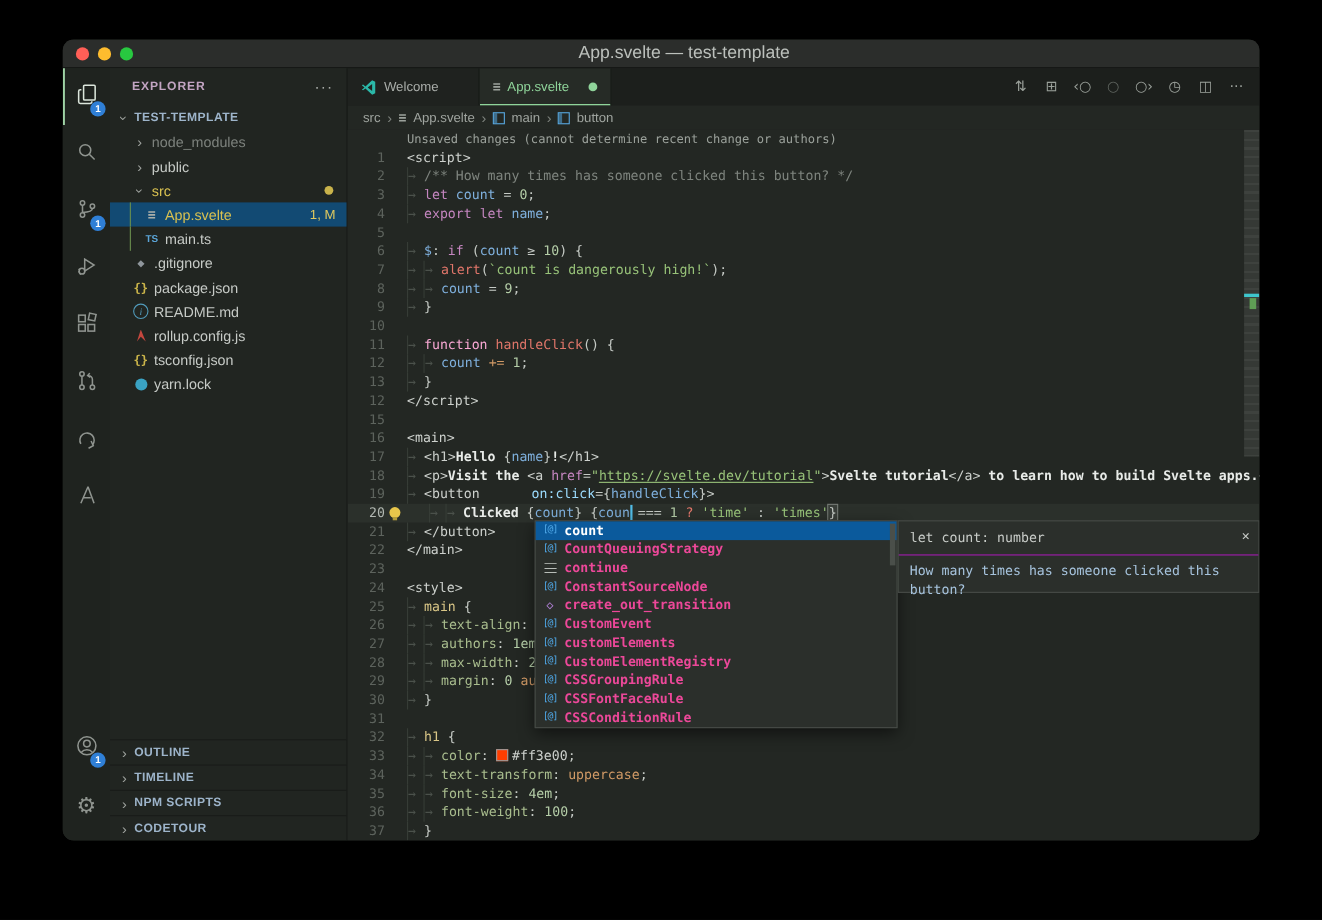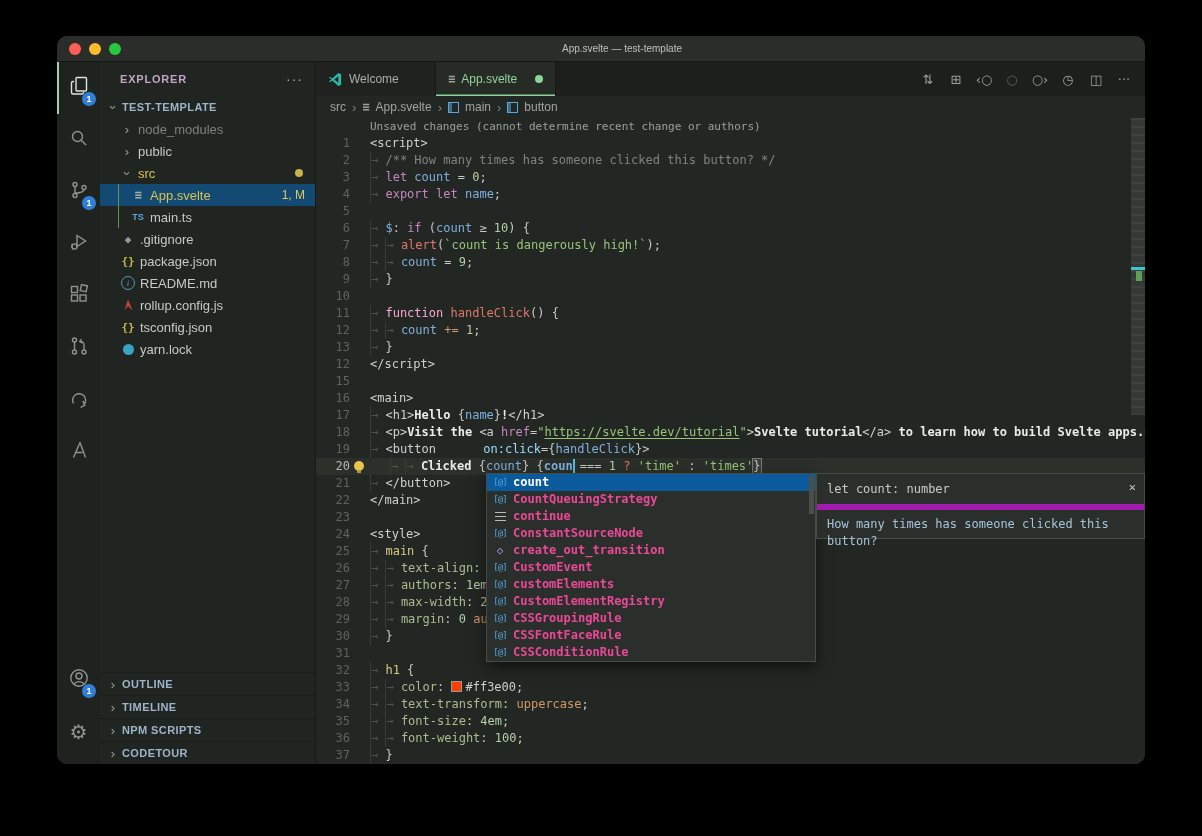--- a/index.html
+++ b/index.html
@@ -6,21 +6,21 @@
   body{width:1202px;height:836px;position:relative;overflow:hidden;
        font-family:"Liberation Sans",sans-serif;-webkit-font-smoothing:antialiased;}
   .window{position:absolute;left:57px;top:36px;width:1088px;height:728px;background:#232723;
           border-radius:10px;overflow:hidden;box-shadow:0 25px 70px rgba(0,0,0,.8);}
   
   .titlebar{height:26px;background:#2b2d2b;display:flex;align-items:center;position:relative;
             border-bottom:1px solid #151715;box-sizing:border-box;}
   .lights{display:flex;gap:8px;margin-left:12px;}
   .light{width:12px;height:12px;border-radius:50%;}
   .light.r{background:#ff5f57}.light.y{background:#febc2e}.light.g{background:#28c840}
-  .win-title{position:absolute;left:0;right:0;text-align:center;font-size:10px;color:#bcc0bc;padding-left:42px;}
+  .win-title{position:absolute;left:0;right:0;text-align:center;font-size:16px;color:#bcc0bc;padding-left:42px;}
   
   .wbody{display:flex;height:702px;}
   
   .activity{width:43px;background:#1f231f;position:relative;flex:none;}
   .act-item{height:52px;display:flex;align-items:center;justify-content:center;position:relative;color:#8f948f;cursor:pointer;}
   .act-item.active{color:#dce6dc;box-shadow:inset 2px 0 0 #9fd3a5;}
   .act-item svg{stroke:currentColor;fill:none;stroke-width:1.4;}
   .act-badge{position:absolute;right:4px;bottom:8px;min-width:14px;height:14px;border-radius:8px;background:#2f7fd6;
              color:#fff;font-size:9px;line-height:14px;text-align:center;font-weight:bold;}
   .act-bottom{position:absolute;bottom:6px;left:0;width:43px;}
@@ -92,21 +92,21 @@
   .tok-fn{color:#e0766a;}
   .tok-fnkw{color:#f9a8d4;text-align:right;}
   .tok-op{color:#c5cac5;}
   .tok-cmt{color:#7e847e;}
   .tok-attr{color:#9cdcfe;margin-left:40px;}
   .tok-link{color:#98c379;text-decoration:underline;text-underline-offset:2px;}
   .tok-sel{color:#d9c687;}
   .tok-prop{color:#a9bd8e;}
   .tok-val{color:#d19a66;}
   .tok-hex{color:#cdd1cd;}
-  .squiggle{text-decoration:underline wavy #45c08a;text-underline-offset:3px;font-weight:bold;}
+  .squiggle{text-decoration:underline wavy #45c08a;text-underline-offset:3px;}
   .cursor{display:inline-block;width:2px;height:14px;background:#52bde8;vertical-align:text-bottom;margin-right:-2px;}
   .bm{outline:1px solid #767c76;background:rgba(120,130,120,.18);}
   .swatch{display:inline-block;width:9px;height:9px;border:1px solid #9a9a9a;margin-right:3px;vertical-align:-1px;}
   .bulb{position:absolute;left:38px;top:343px;width:10px;height:10px;border-radius:50%;background:#e8c64b;}
   .bulb:after{content:"";position:absolute;left:3px;top:9px;width:4px;height:3px;background:#b09a3a;}
   
   .suggest{position:absolute;left:170px;top:355px;width:330px;background:#2b2f2b;border:1px solid #474c47;
            box-sizing:border-box;z-index:5;box-shadow:0 5px 14px rgba(0,0,0,.55);}
   .sg-row{height:17px;display:flex;align-items:center;gap:4px;padding-left:4px;cursor:pointer;}
   .sg-row.selected{background:#0b5a9c;}
@@ -114,21 +114,21 @@
   .sg-row.selected .sg-label{color:#fff;}
   .sg-icon{width:18px;flex:none;display:inline-flex;justify-content:center;align-items:center;}
   .sg-var{color:#4fa8e8;font-size:9px;font-family:"DejaVu Sans Mono",monospace;letter-spacing:-1px;}
   .sg-mod{color:#b180d7;font-size:11px;}
   .sg-kwi{width:11px;height:9px;background:repeating-linear-gradient(180deg,#b8bdb8 0 1px,transparent 1px 4px);}
   .sg-scroll{position:absolute;right:1px;top:2px;width:5px;height:38px;background:#4a4f4a;}
   
   .docs{position:absolute;left:500px;top:355px;width:329px;height:66px;background:#2b2f2b;border:1px solid #474c47;
         box-sizing:border-box;z-index:5;}
   .docs-sig{font-family:"DejaVu Sans Mono",monospace;font-size:12px;color:#c8ccc8;padding:7px 10px 6px;}
-  .docs-desc{border-top:6px solid #a21caf;font-size:12px;color:#a6c3dd;padding:6px 10px;}
+  .docs-desc{border-top:1px solid #a21caf;font-size:12px;color:#a6c3dd;padding:6px 10px;}
   .docs-close{position:absolute;right:8px;top:5px;color:#c8ccc8;font-size:12px;cursor:pointer;}
   
   .minimap{position:absolute;right:0;top:0;width:14px;height:297px;
            background:repeating-linear-gradient(180deg,#3e423e 0 2px,#353935 2px 8px);cursor:pointer;}
   .mm-teal{position:absolute;right:0;top:149px;width:14px;height:3px;background:#3ec6cc;}
   .mm-green{position:absolute;right:3px;top:153px;width:6px;height:10px;background:#5f9e55;}
 </style>
 </head>
 <body>
 

